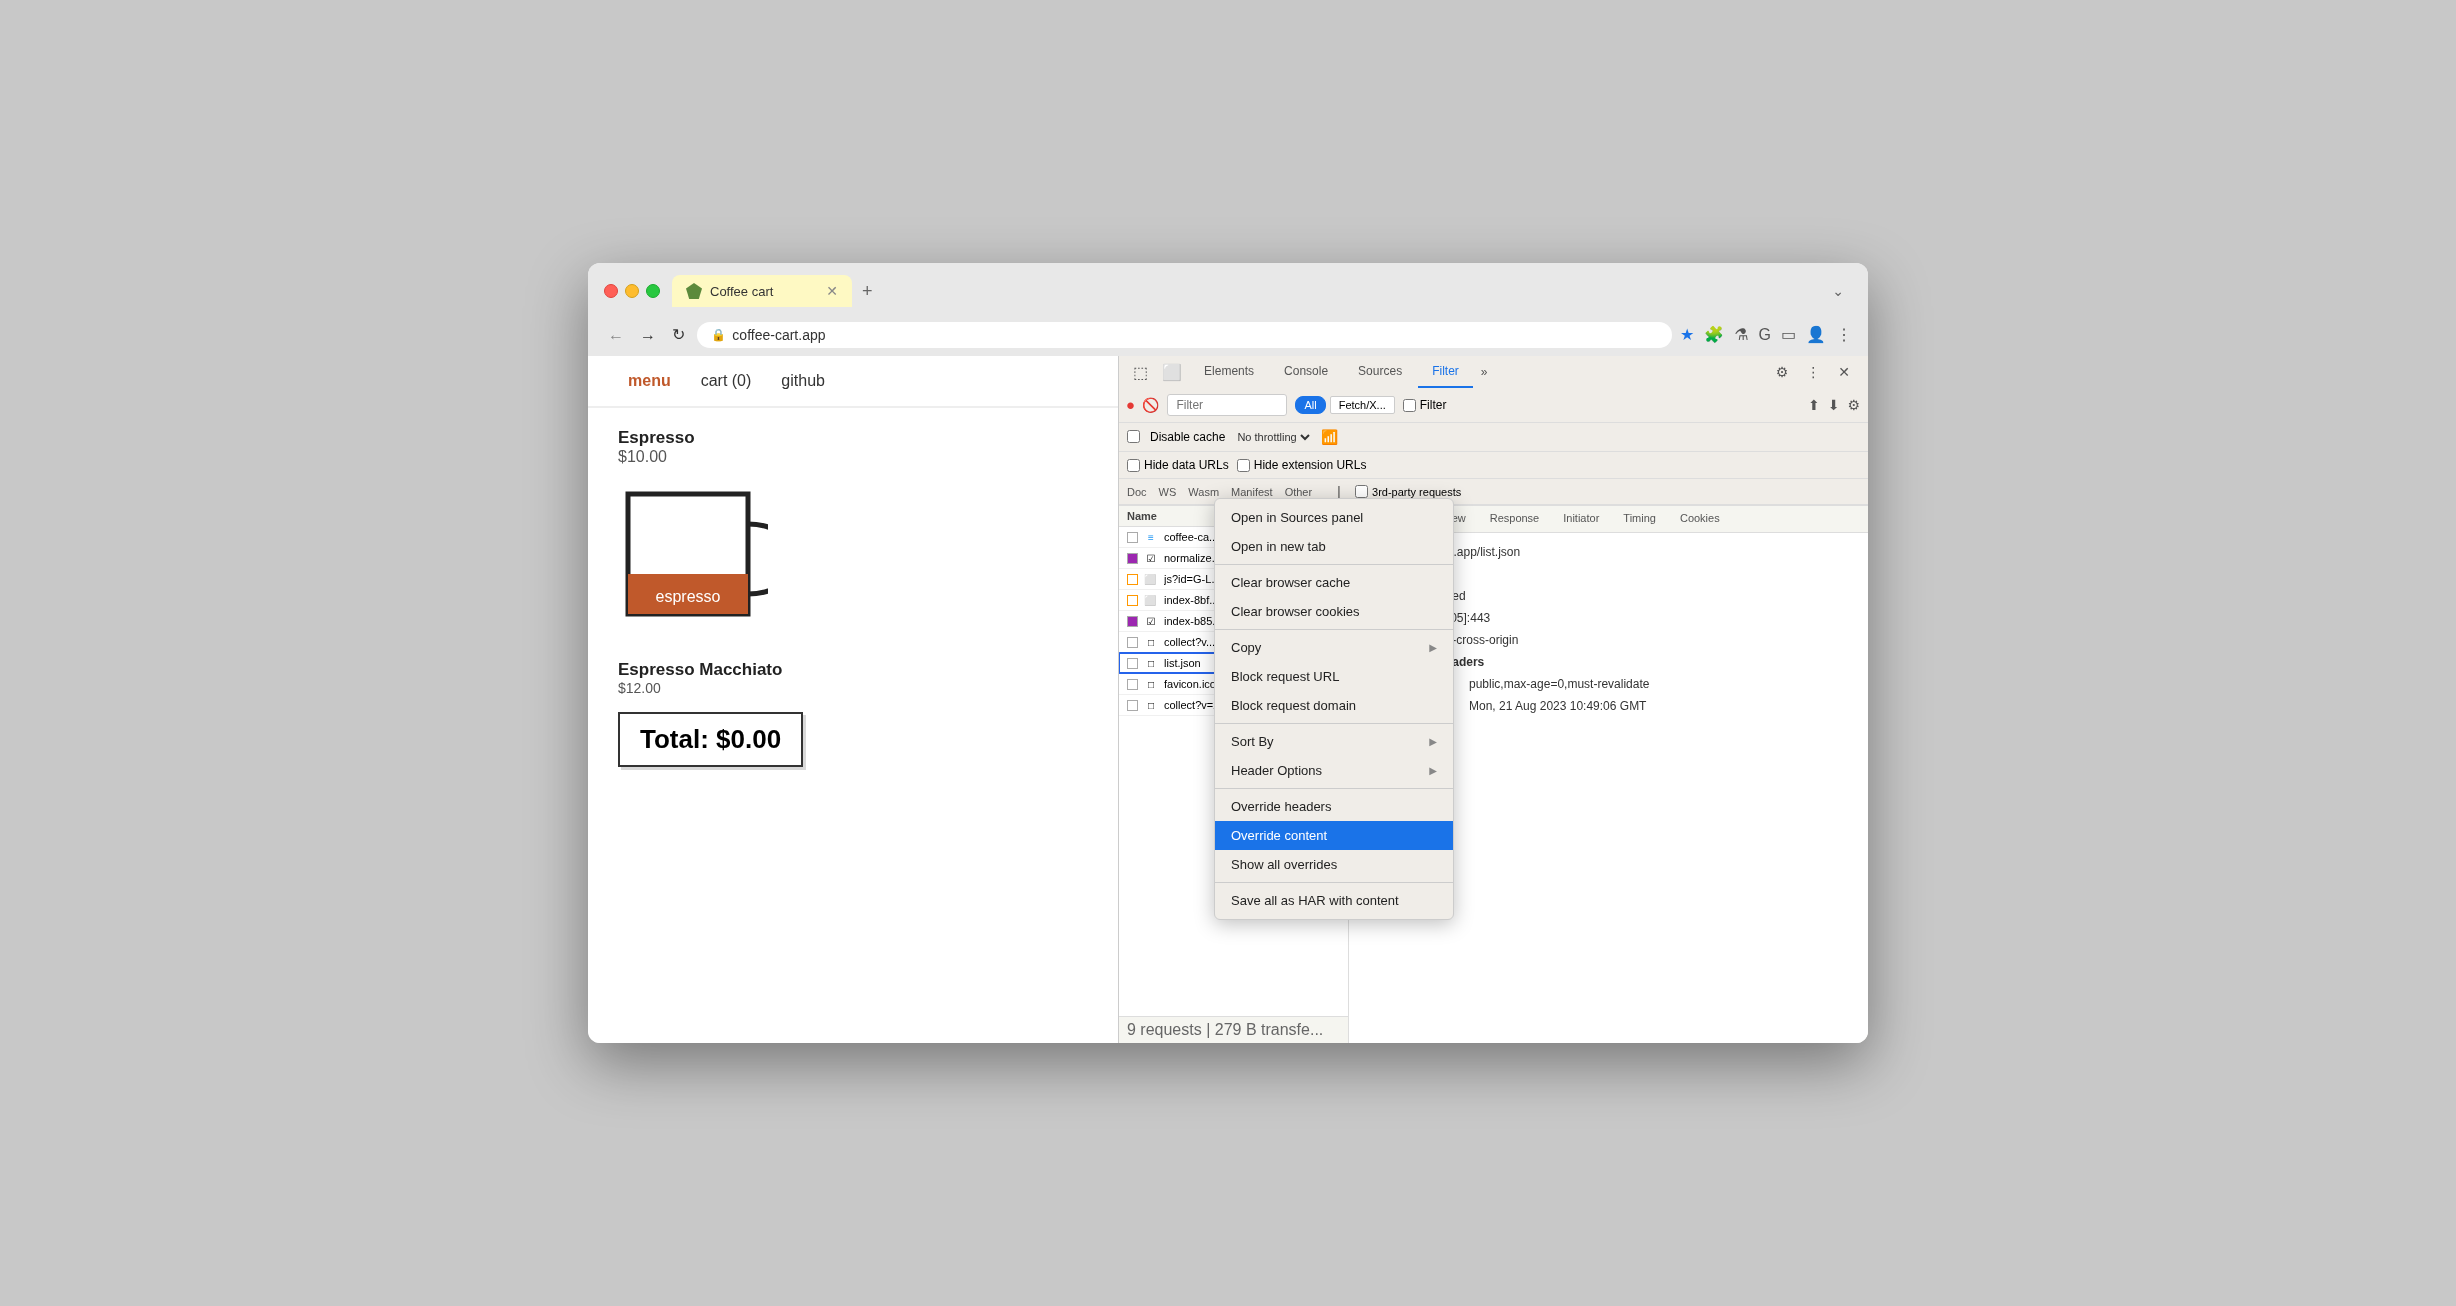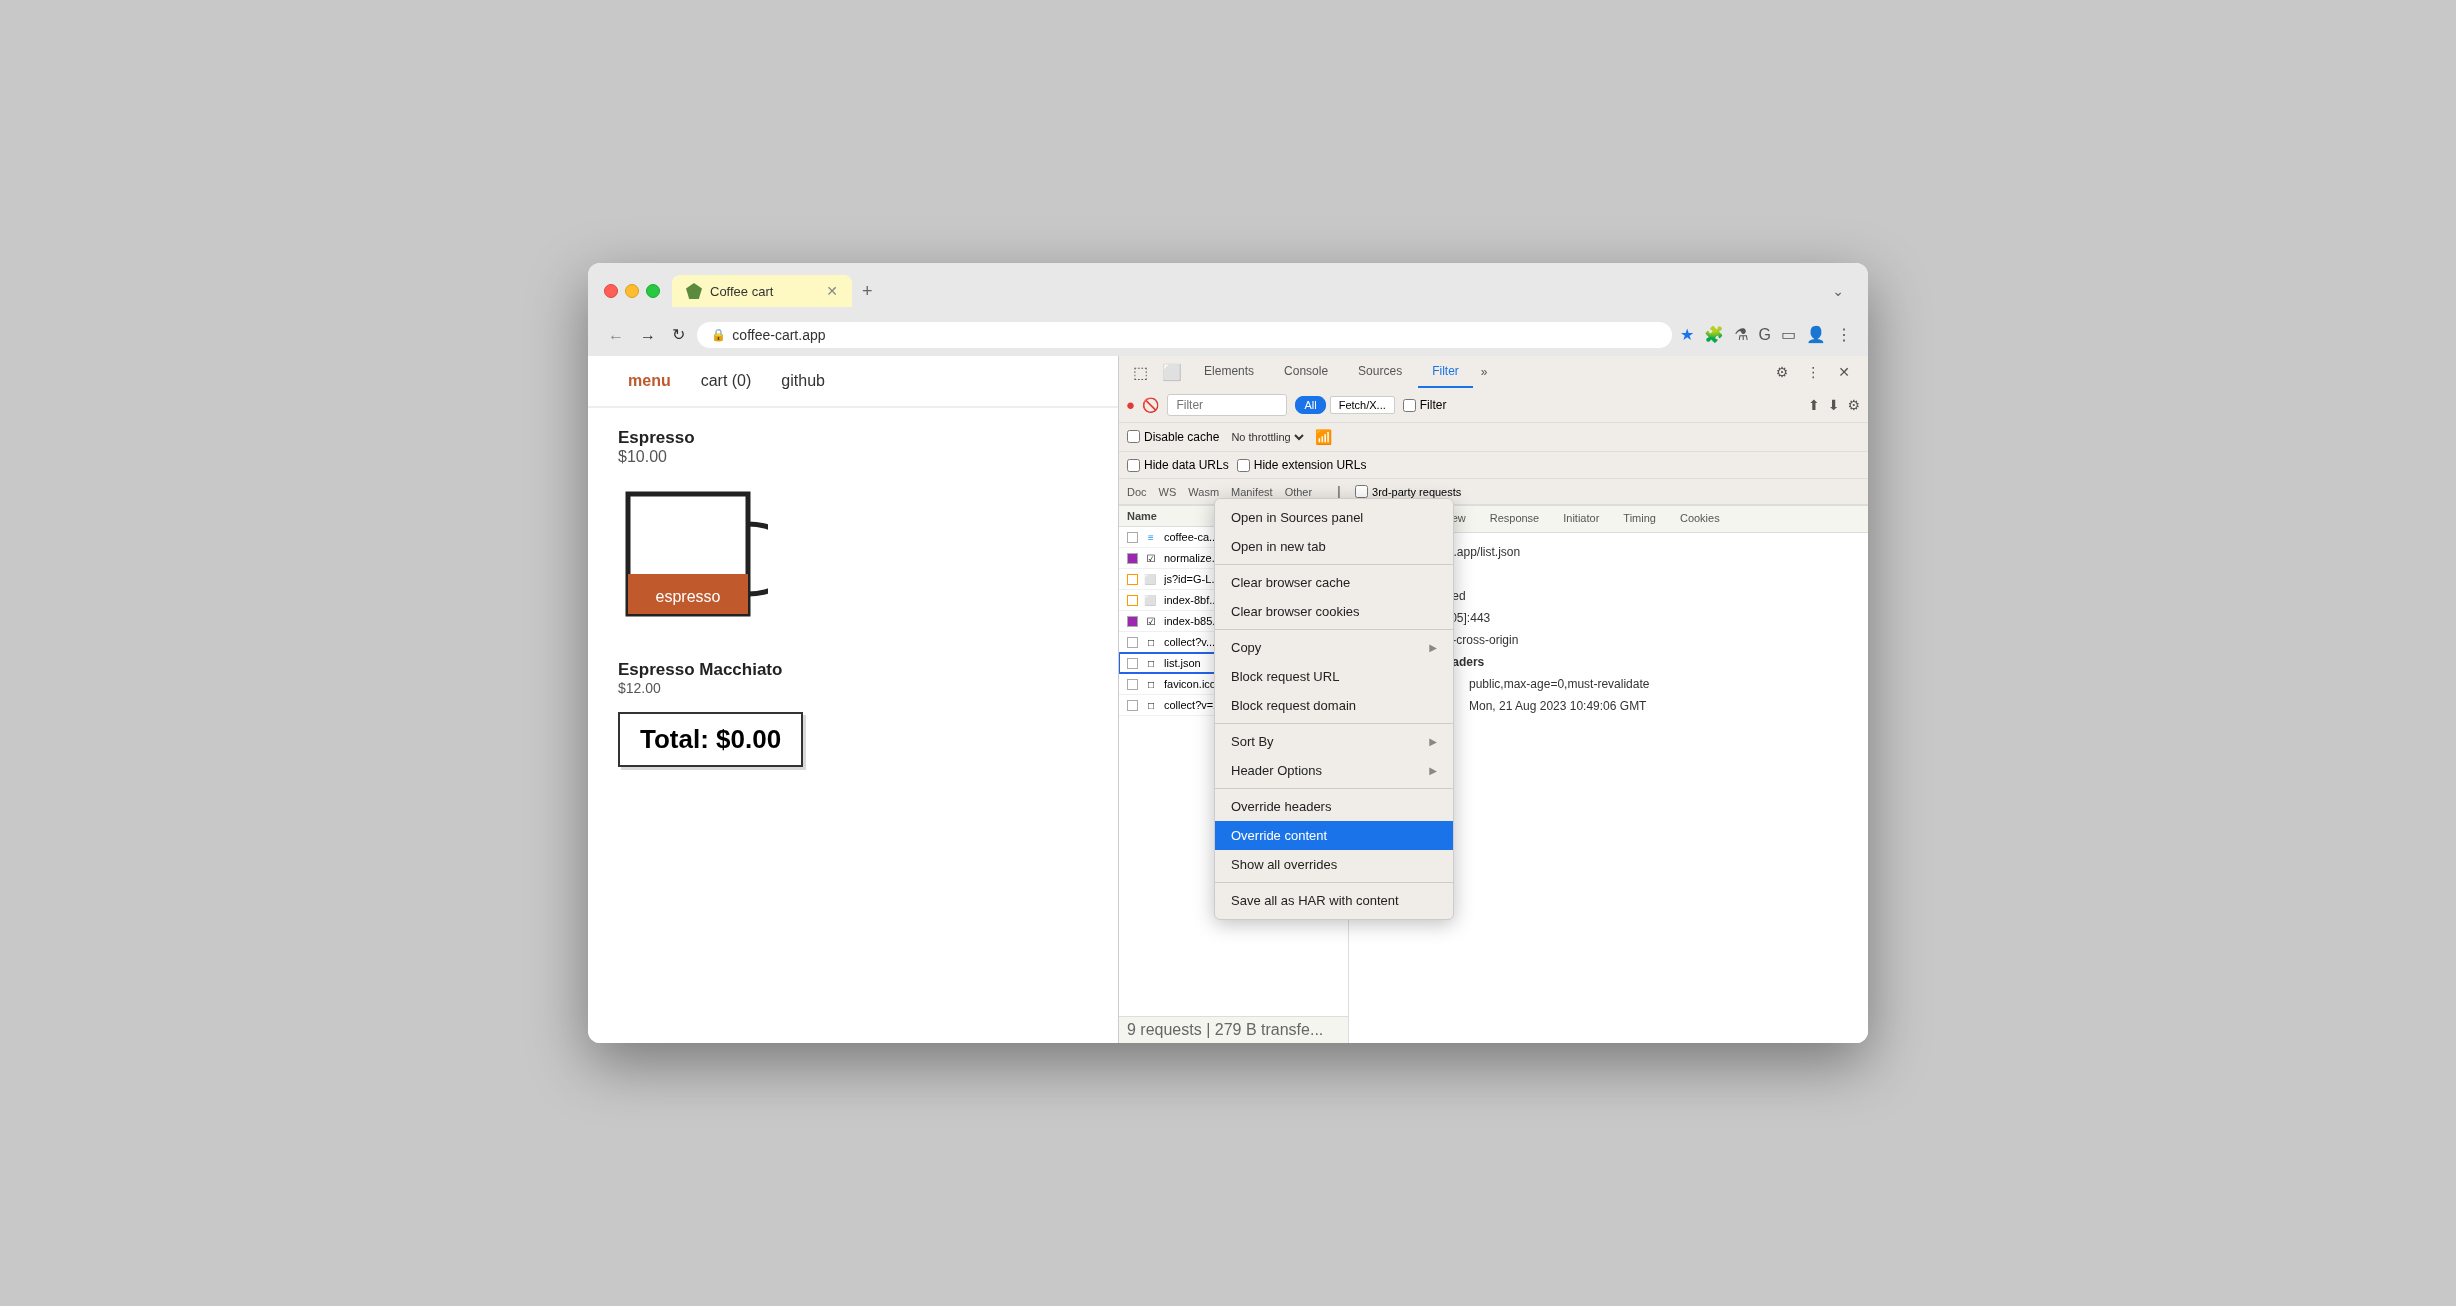--- a/index.html
+++ b/index.html
@@ -539,21 +539,21 @@
       border-radius: 2px;
       pointer-events: none;
     }
 
     
     .cup-svg { display: block; }
 
     .disable-cache-label {
       display: flex;
       align-items: flex-start;
-      gap: 4px;
+      gap: 10px;
     }
 
     .throttle-select {
       font-size: 11px;
       border: none;
       background: transparent;
       cursor: pointer;
       color: #333;
     }
 

